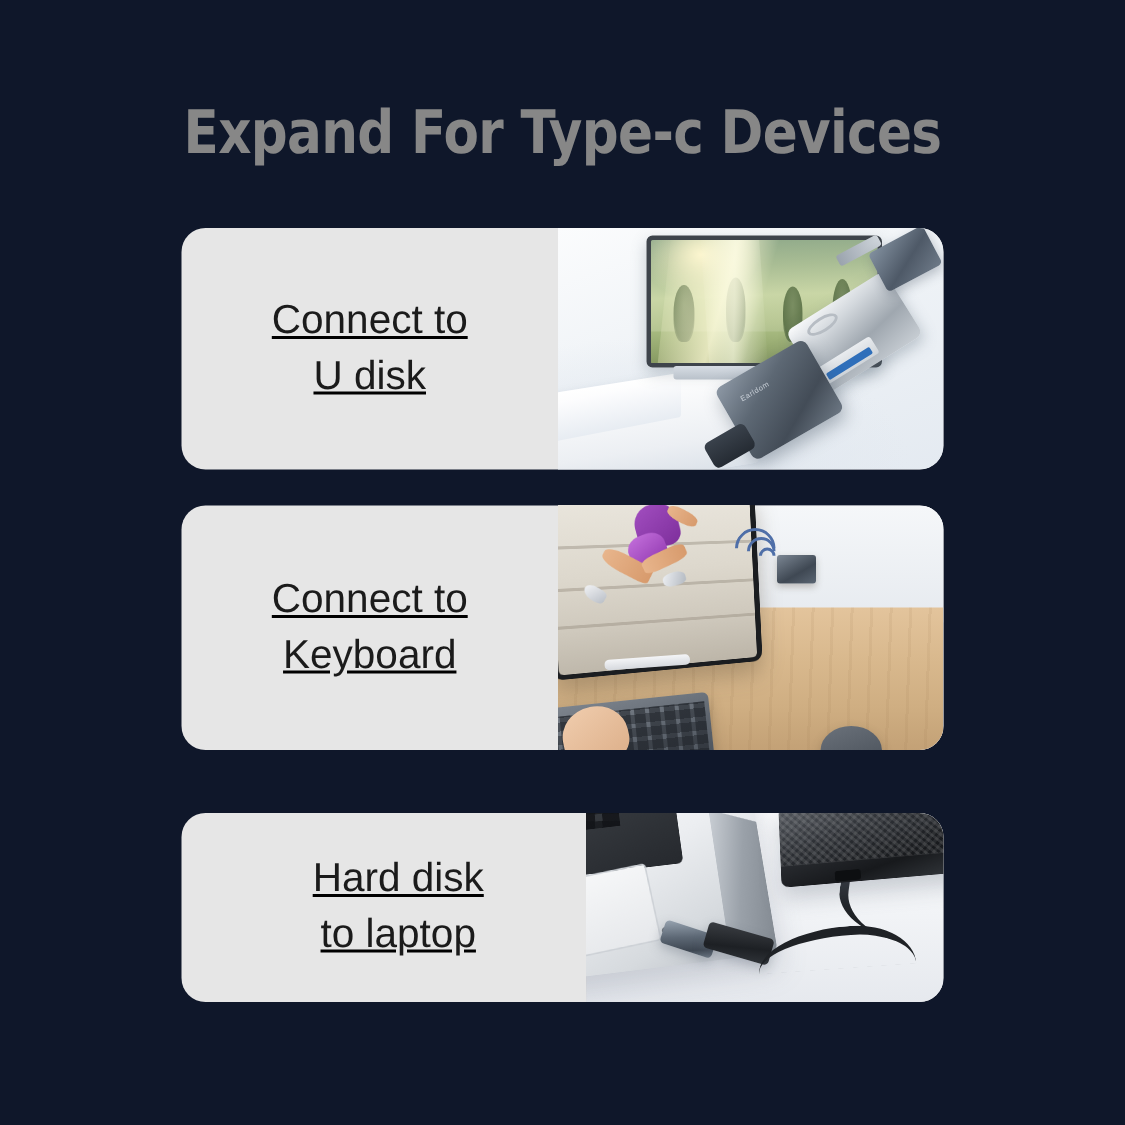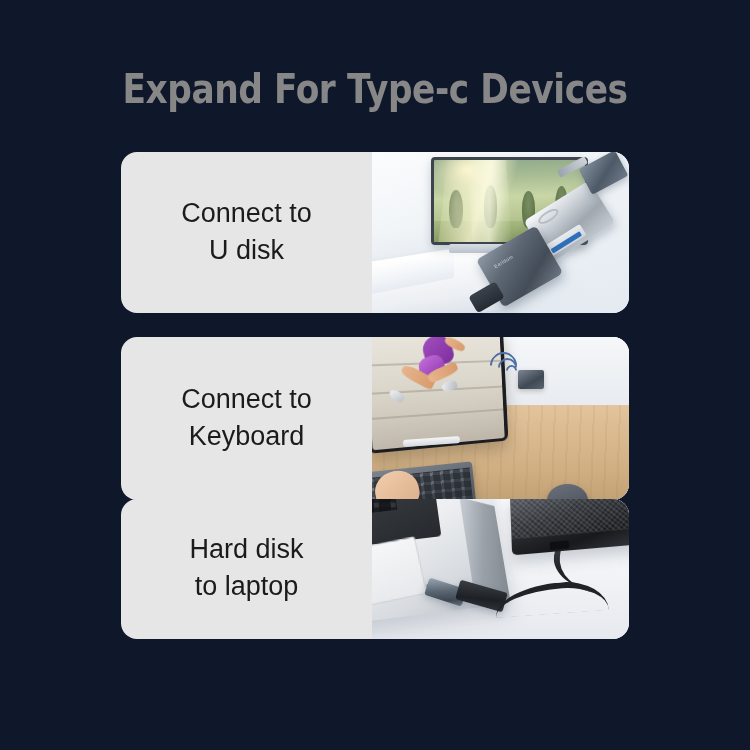--- a/index.html
+++ b/index.html
@@ -39,24 +39,25 @@
   
   .card {
     position: absolute;
     left: 121px;
     width: 508px;
     background: #e6e6e6;
     border-radius: 16px;
     overflow: hidden;
     display: flex;
     flex-direction: row;
+    text-decoration: underline;
   }
   #card-0 { top: 152px; height: 161px; }
   #card-1 { top: 337px; height: 163px; }
-  #card-2 { top: 499px; height: 140px; }
+  #card-2 { top: 542px; height: 126px; padding-left: 19px; }
 
   .card-label {
     width: 251px;
     flex: 0 0 251px;
     display: flex;
     align-items: center;
     justify-content: center;
     text-align: center;
     font-family: "Liberation Sans", sans-serif;
     font-size: 27px;

